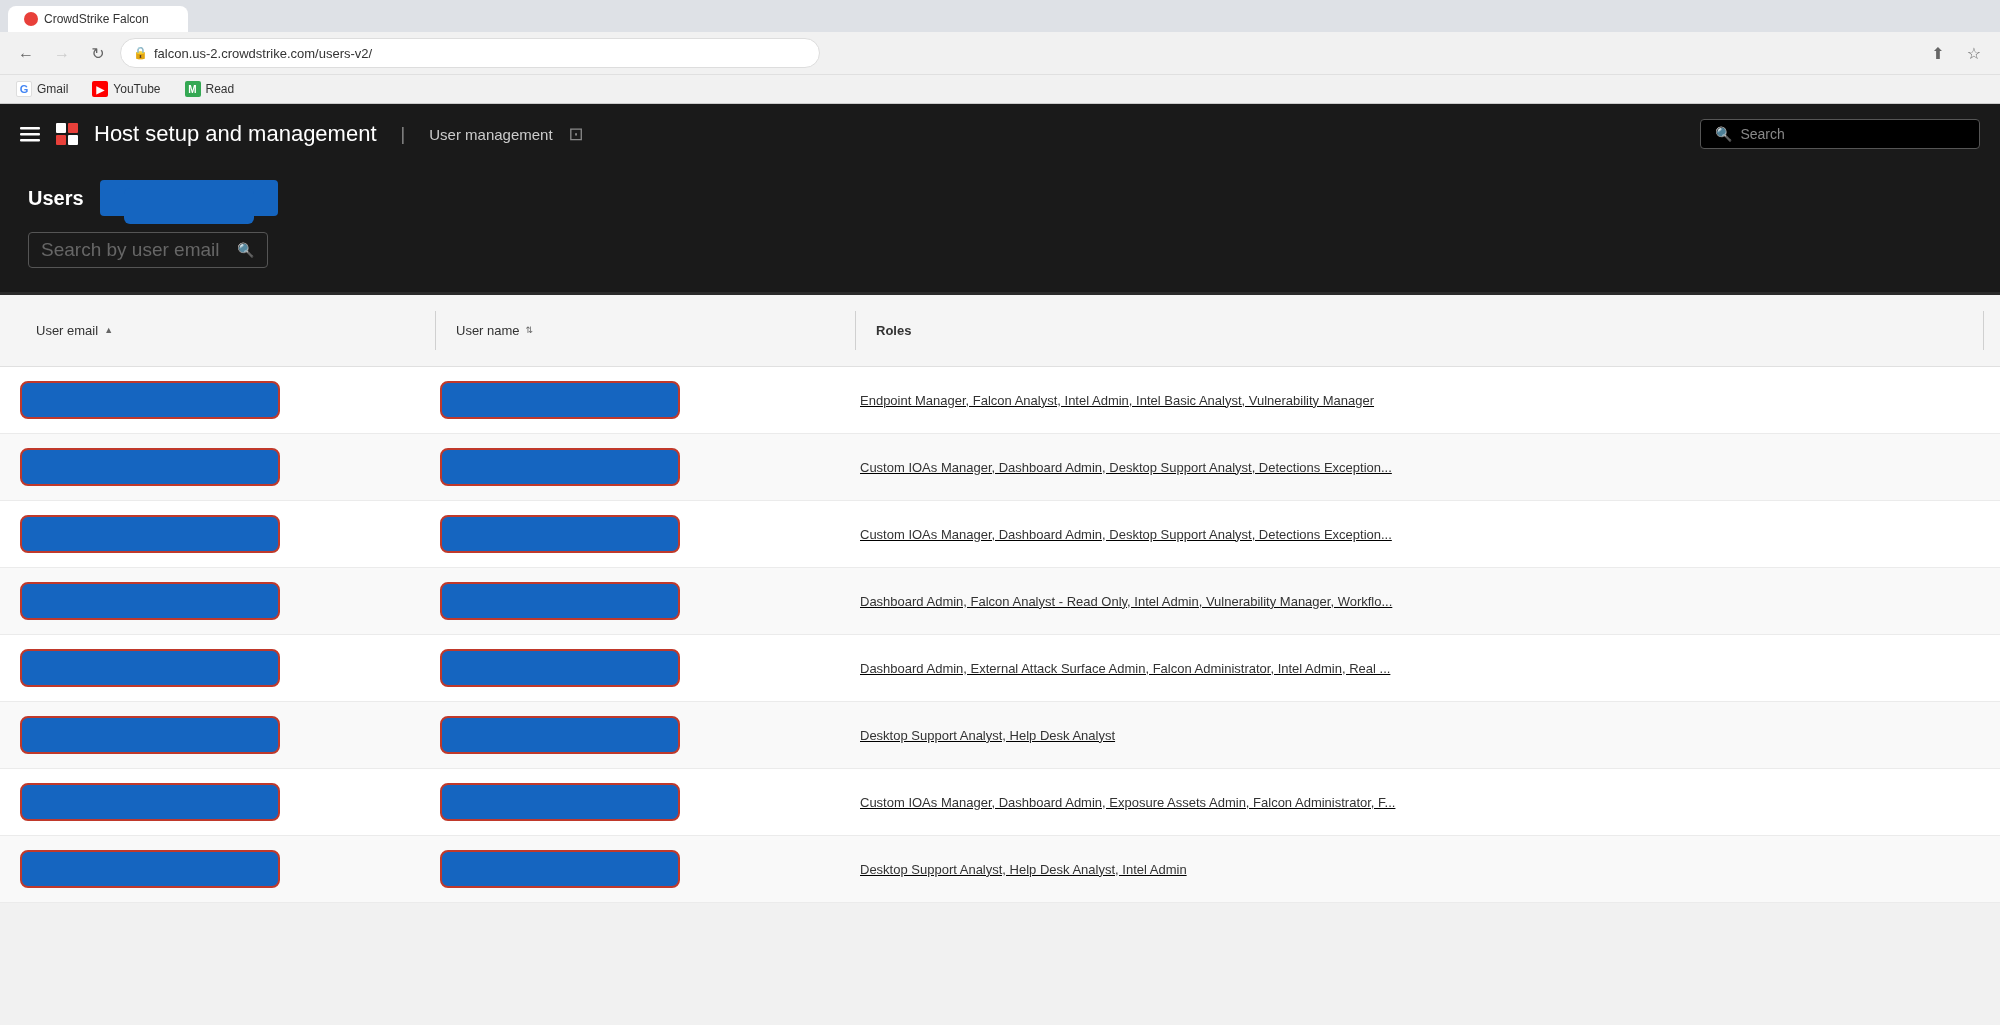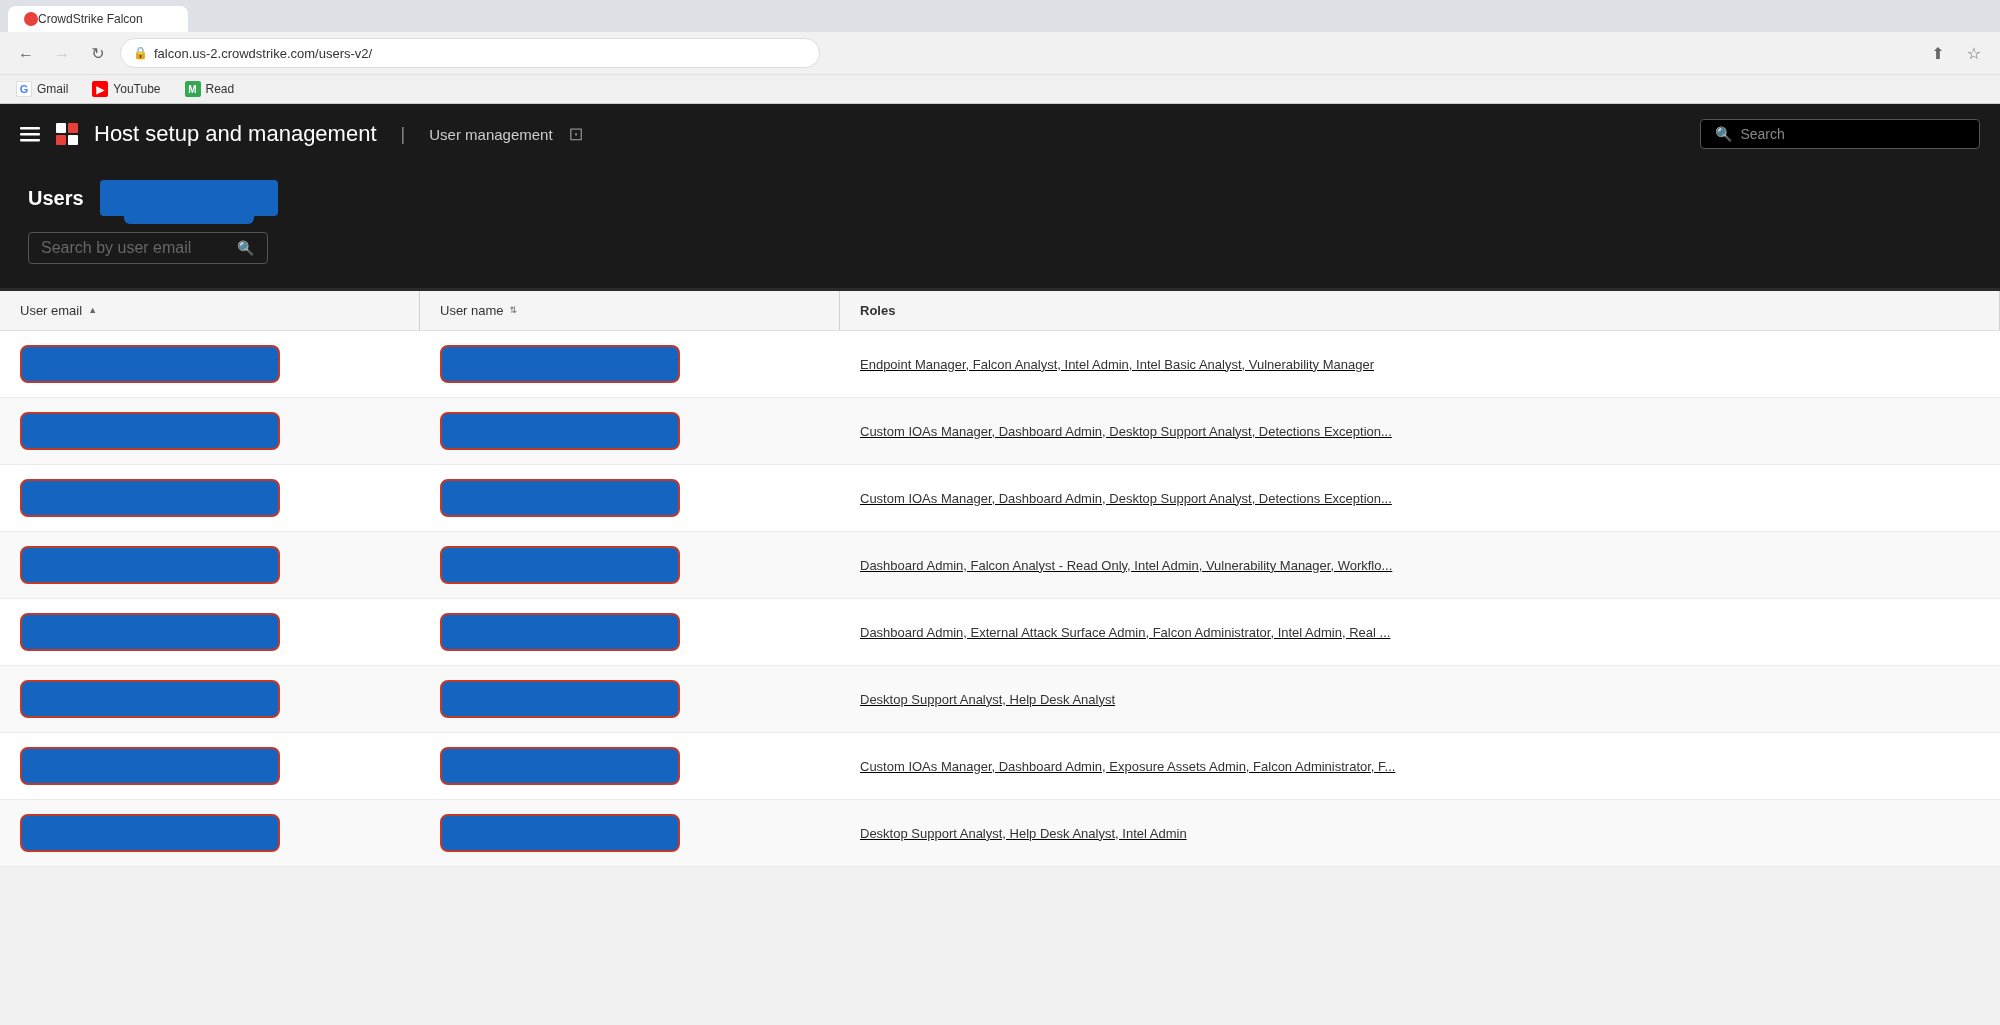--- a/index.html
+++ b/index.html
@@ -1,21 +1,21 @@
 <!DOCTYPE html>
 <html><head>
   <meta charset="utf-8">
   <style>
     * { margin: 0; padding: 0; box-sizing: border-box; }
     body { font-family: -apple-system, BlinkMacSystemFont, 'Segoe UI', Arial, sans-serif; background: #f1f1f1; font-size: 14px; }
 
     
     .browser-chrome { background: #f1f1f1; border-bottom: 1px solid #ccc; }
     .browser-tab-bar { display: flex; align-items: center; padding: 6px 8px 0; background: #dee1e6; gap: 4px; }
-    .browser-tab { background: #fff; border-radius: 8px 8px 0 0; padding: 6px 16px; font-size: 12px; color: #333; display: flex; align-items: center; min-width: 180px; }
+    .browser-tab { background: #fff; border-radius: 8px 8px 0 0; padding: 6px 16px; font-size: 12px; color: #333; display: flex; align-items: center; gap: 6px; min-width: 180px; }
     .browser-nav { display: flex; align-items: center; padding: 6px 12px; gap: 8px; background: #f1f1f1; }
     .nav-btn { width: 28px; height: 28px; border-radius: 50%; border: none; background: transparent; cursor: pointer; display: flex; align-items: center; justify-content: center; color: #666; font-size: 16px; }
     .nav-btn:disabled { color: #ccc; }
     .address-bar { flex: 1; height: 30px; background: #fff; border: 1px solid #ddd; border-radius: 15px; padding: 0 12px; font-size: 13px; color: #333; display: flex; align-items: center; gap: 6px; max-width: 700px; }
     .address-bar .lock-icon { color: #666; font-size: 12px; }
     .browser-icons { display: flex; gap: 8px; margin-left: auto; }
     .browser-icon-btn { background: none; border: none; cursor: pointer; color: #666; font-size: 16px; width: 28px; height: 28px; display: flex; align-items: center; justify-content: center; }
     .bookmarks-bar { display: flex; align-items: center; padding: 4px 12px; background: #f1f1f1; border-top: 1px solid #e0e0e0; gap: 16px; }
     .bookmark-item { display: flex; align-items: center; gap: 5px; font-size: 12px; color: #333; cursor: pointer; padding: 2px 4px; border-radius: 3px; }
     .bm-favicon { width: 16px; height: 16px; border-radius: 2px; display: flex; align-items: center; justify-content: center; font-size: 10px; font-weight: bold; }
@@ -37,26 +37,26 @@
     .search-box input::placeholder { color: #888; }
     .search-icon { color: #888; }
 
     
     .app-sub-header { background: #1a1a1a; padding: 16px 28px 24px; border-bottom: 3px solid #2a2a2a; }
     .users-title-row { display: flex; align-items: center; gap: 16px; margin-bottom: 16px; }
     .users-title { color: #fff; font-size: 20px; font-weight: 600; }
     .add-user-btn { background: #1565c0; color: #fff; border: none; border-radius: 4px; padding: 8px 24px; font-size: 14px; cursor: pointer; font-weight: 500; min-width: 120px; height: 36px; }
     .search-user-row { display: flex; align-items: center; }
     .user-search-box { display: flex; align-items: center; background: #1a1a1a; border: 1px solid #555; border-radius: 4px; padding: 6px 12px; gap: 8px; width: 240px; }
-    .user-search-box input { background: none; border: none; outline: none; color: #ccc; font-size: 16px; width: 100%; }
+    .user-search-box input { background: none; border: none; outline: none; color: #ccc; font-size: 19px; width: 100%; }
     .user-search-box input::placeholder { color: #666; }
 
     
     .table-container { background: #fff; }
-    .table-header { display: grid; grid-template-columns: 420px 420px 1fr; background: #f5f5f5; border-bottom: 1px solid #e0e0e0; padding: 0; }
+    .table-header { display: grid; grid-template-columns: 420px 420px 1fr; background: #f5f5f5; border-bottom: 1px solid #e0e0e0; padding: 16px; }
     .col-header { display: flex; align-items: center; gap: 6px; padding: 12px 20px; font-size: 13px; color: #333; font-weight: 500; border-right: 1px solid #d0d0d0; }
     .col-header.last { border-right: 1px solid #d0d0d0; font-weight: bold; }
     .sort-icon { color: #666; font-size: 12px; display: flex; flex-direction: column; line-height: 0.8; }
     .sort-arrow { font-size: 9px; }
 
     
     .table-body { }
     .table-row { display: grid; grid-template-columns: 420px 420px 1fr; border-bottom: 1px solid #ebebeb; align-items: center; text-decoration: underline; }
     .table-row:nth-child(odd) { background: #fff; }
     .table-row:nth-child(even) { background: #f9f9f9; }

